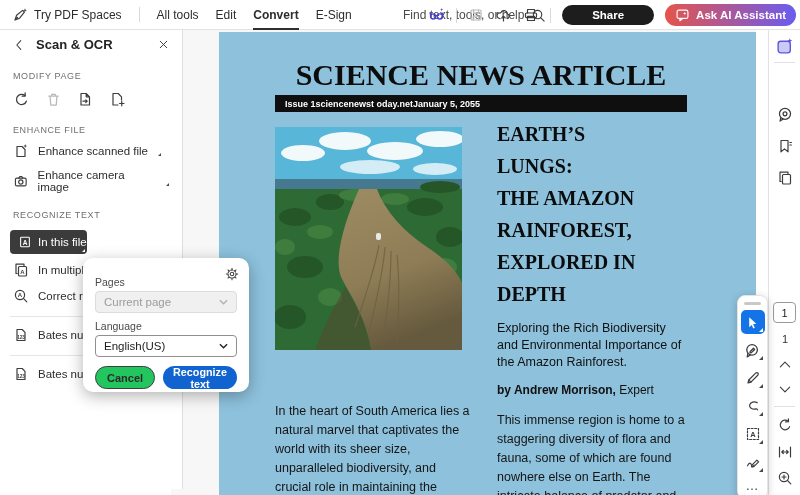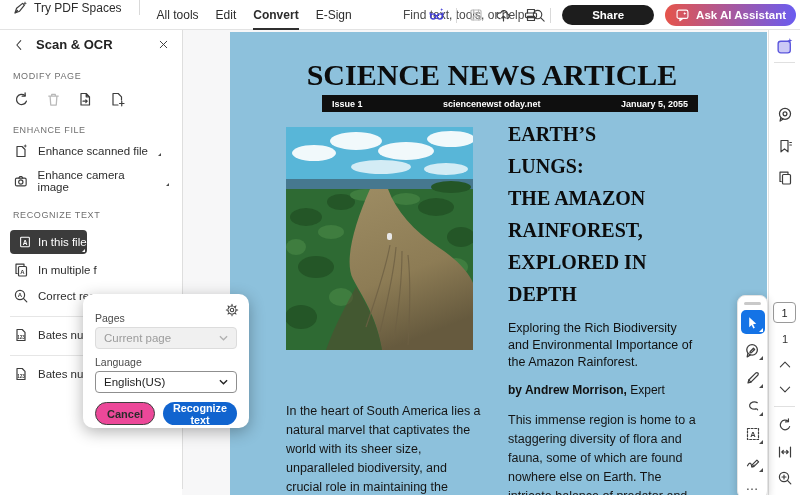--- a/index.html
+++ b/index.html
@@ -6,21 +6,21 @@
   html,body { width:800px; height:495px; overflow:hidden; background:#fff;
     font-family:"Liberation Sans", sans-serif; color:#2e2e2e; position:relative; }
 
   .ic { stroke:#3d3d3d; fill:none; stroke-width:1.2; stroke-linecap:round; stroke-linejoin:round; }
   .ic-dis { stroke:#b9b9b9; }
   .vsep { width:1px; height:15px; background:#d9d9d9; }
 
   
   .topbar { position:absolute; left:0; top:0; width:800px; height:30px; background:#fff;
     border-bottom:1px solid #e3e3e3; display:flex; align-items:center; z-index:20; }
-  .tb-left { display:flex; align-items:flex-start; gap:17px; padding-left:12px; height:100%; }
+  .tb-left { display:flex; align-items:center; gap:17px; padding-left:12px; height:100%; }
   .tb-brand { display:flex; align-items:center; gap:6px; font-size:12px; color:#2c2c2c; }
   .tb-tab { font-size:12px; color:#2c2c2c; height:30px; line-height:30px; cursor:default; }
   .tb-tab.active { border-bottom:2px solid #2f2f2f; font-weight:bold; }
   .tb-search { position:absolute; left:403px; top:0; height:30px; display:flex; align-items:center; gap:7px;
     font-size:12px; color:#4a4a4a; }
   .tb-right { position:absolute; right:4px; top:0; height:30px; display:flex; align-items:center; gap:11px; }
   .pill-share { background:#1d1d1d; color:#fff; font-size:11.5px; font-weight:bold; border-radius:12px;
     padding:4px 30px; }
   .pill-ai { background:linear-gradient(90deg,#e5544b,#6a5cf0); color:#fff; font-size:11.5px; font-weight:bold;
     border-radius:12px; padding:4px 10px; display:flex; align-items:center; gap:6px; }
@@ -37,27 +37,27 @@
   .btn-dark { margin:10px 0 0 10px; display:inline-flex; align-items:center; gap:6px; background:#3b3b3b;
     color:#fff; font-size:11.5px; padding:5px 0 5px 8px; border-radius:4px; position:relative; }
   .hdiv { height:1px; background:#e6e6e6; margin:10px 0 2px 10px; }
   .corner { position:absolute; right:2px; bottom:2px; width:0; height:0;
     border-left:4px solid transparent; border-bottom:4px solid #4a4a4a; }
   .mini-corner { display:inline-block; width:0; height:0; border-left:3.5px solid transparent;
     border-bottom:3.5px solid #4a4a4a; margin:6px 0 0 1px; }
   .mini-corner.w { border-bottom-color:#fff; position:absolute; right:2px; bottom:2px; }
 
   
-  .workspace { position:absolute; left:182px; top:30px; width:585px; height:465px; background:#f7f7f8; }
+  .workspace { position:absolute; left:171px; top:30px; width:585px; height:465px; background:#f7f7f8; }
   .page { position:absolute; left:48px; top:2px; width:537px; height:463px; background:#8dc1dc; overflow:hidden; }
   .page-content { margin:23px 0 0 56px; width:412px; }
   .masthead { font-family:"Liberation Serif", serif; font-weight:bold; font-size:30px; line-height:40px;
     text-align:center; color:#0c0c0c; white-space:nowrap; }
   .nbar { height:17px; background:#0f0f0f; color:#fff; display:flex; align-items:center;
-    justify-content:space-between; padding:0 10px; font-size:9px; font-weight:bold;margin-left:36px; }
+    justify-content:flex-start; padding:0 10px; font-size:9px; font-weight:bold; }
   .cols { display:flex; gap:26px; }
   .col1 { width:196px; }
   .col2 { width:190px; }
   .photo { margin-top:15px; display:block; }
   .headline { margin-top:6px; font-family:"Liberation Serif", serif; font-weight:bold; font-size:20px;
     line-height:32px; white-space:pre-line; color:#0c0c0c; }
   .subtitle { margin-top:10px; font-size:12.5px; line-height:17px; color:#111; }
   .byline { margin-top:12px; font-size:12px; color:#111; }
   .byline b { font-weight:bold; }
   .body-text { font-size:12.5px; line-height:19px; color:#151515; }
@@ -77,29 +77,29 @@
   .quick-tools { position:absolute; left:737px; top:295px; width:31px; background:#fff;
     border:1px solid #e4e4e4; border-radius:8px; box-shadow:0 2px 8px rgba(0,0,0,.2);
     display:flex; flex-direction:column; align-items:center; padding:6px 0 4px; gap:4px; z-index:8; }
   .qt-handle { width:17px; height:3px; background:#c9c9c9; border-radius:2px; margin-bottom:1px; }
   .qt { width:24px; height:24px; display:flex; align-items:center; justify-content:center; position:relative; }
   .qt.active { background:#1473e6; border-radius:5px; }
   .qt-more { font-size:13px; color:#3d3d3d; letter-spacing:1px; height:16px; line-height:10px; }
 
   
   .dialog { position:absolute; left:83px; top:258px; width:166px; height:134px; background:#fff;
-    border-radius:10px; box-shadow:0 4px 16px rgba(0,0,0,.3); z-index:30; padding:9px 12px;margin-top:36px; }
+    border-radius:10px; box-shadow:0 4px 16px rgba(0,0,0,.3); z-index:30; padding:9px 12px; }
   .dlg-gear { position:absolute; top:9px; right:10px; }
   .dlg-label { font-size:10.5px; color:#4a4a4a; }
   .dlg-select { height:22px; border:1px solid #8f8f8f; border-radius:4px; background:#fff; display:flex;
     align-items:center; justify-content:space-between; padding:0 8px; font-size:11.5px; color:#1d1d1d; margin:3px 0 7px; }
   .dlg-select.disabled { background:#f0f0f0; border-color:#dcdcdc; color:#9b9b9b; }
   .dlg-btns { display:flex; gap:8px; margin-top:9px; justify-content:flex-end; }
   .btn-cancel { height:23px; border:1.5px solid #3f3f3f; border-radius:12px; padding:0 11px; font-size:11px;
-    font-weight:bold; color:#2b2b2b; background:#ec4899; display:flex; align-items:center; }
+    font-weight:bold; color:#2b2b2b; background:#22c55e; display:flex; align-items:center; }
   .btn-primary { height:23px; background:#1164cf; border:none; border-radius:12px; padding:0 8px; font-size:10.8px;
     font-weight:bold; color:#fff; display:flex; align-items:center; }
 </style>
 </head>
 <body>
 
 <div class="topbar">
   <div class="tb-left">
     <div class="tb-brand">
       <svg width="16" height="16" viewBox="0 0 16 16">

